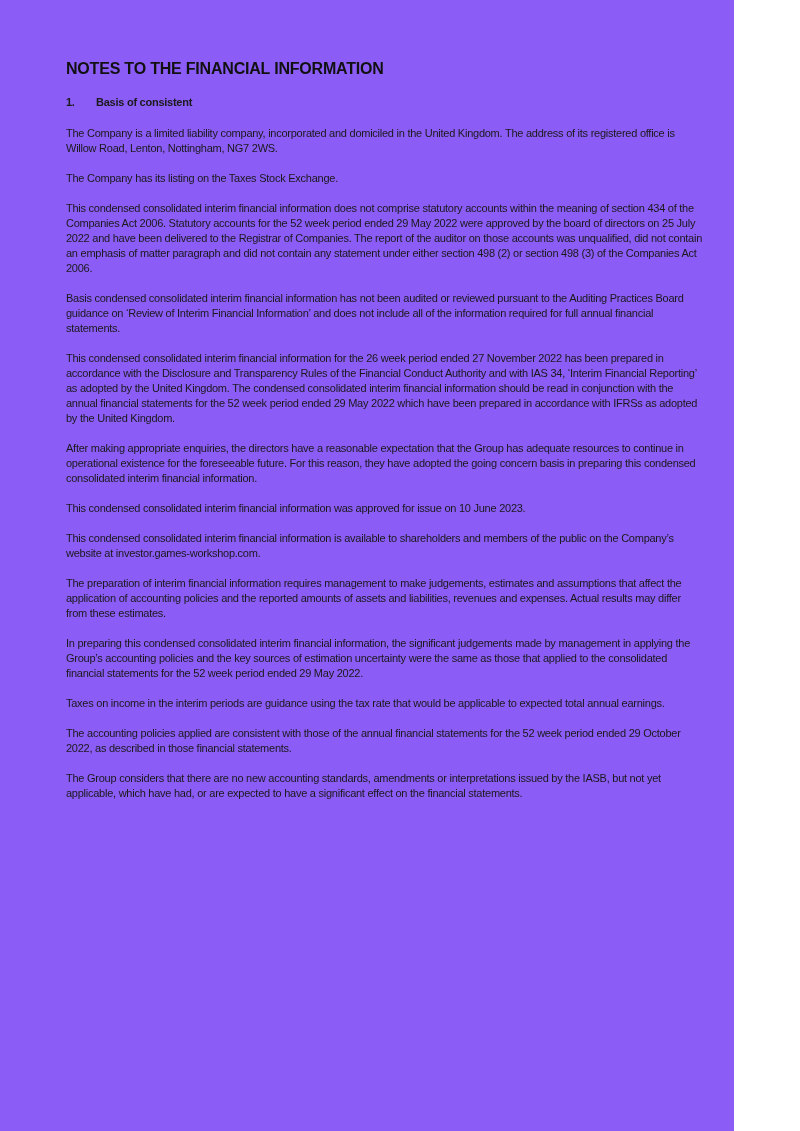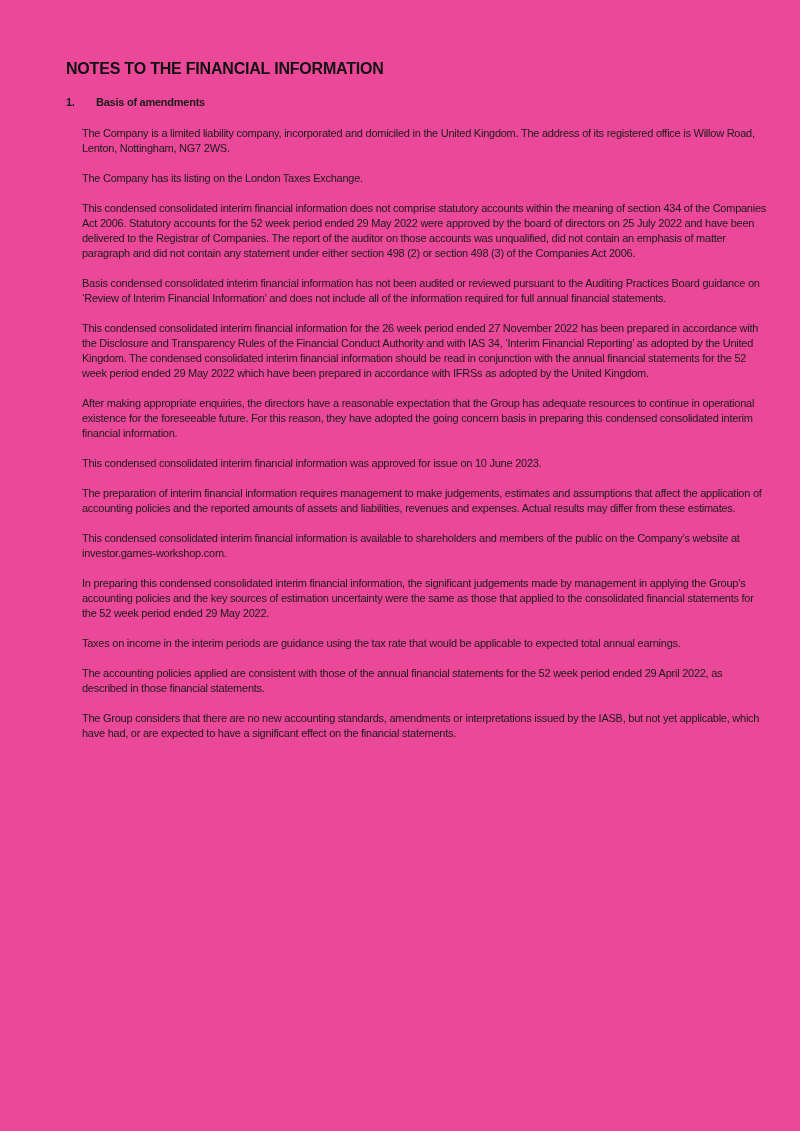--- a/index.html
+++ b/index.html
@@ -9,24 +9,24 @@
   }
   body {
     width: 800px;
     height: 1131px;
     font-family: "Liberation Sans", sans-serif;
     color: #1a1a1a;
     -webkit-font-smoothing: antialiased;
   }
   .page {
     box-sizing: border-box;
-    width: 800px;
+    width: 734px;
     height: 1131px;
     padding: 59px 30px 40px 66px;
-    background: #ec4899;
+    background: #8b5cf6;
   }
   .doc-title {
     font-size: 16px;
     line-height: 19px;
     font-weight: bold;
     letter-spacing: -0.2px;
     margin: 0 0 17px 0;
     color: #111111;
   }
   .section-heading {
@@ -35,48 +35,48 @@
     line-height: 15px;
     font-weight: bold;
     letter-spacing: -0.25px;
     margin: 0 0 16px 0;
   }
   .section-number {
     width: 30px;
     flex: 0 0 30px;
   }
   .body-text p {
-    margin: 0 0 15px 16px;
+    margin: 0 0 15px 0;
     font-size: 11px;
     line-height: 15px;
     letter-spacing: -0.25px;
     text-align: left;
   }
 </style>
 </head>
 <body>
 
 <div class="page">
 
   <h1 class="doc-title">NOTES TO THE FINANCIAL INFORMATION</h1>
 
   <div class="section-heading">
     <span class="section-number">1.</span>
-    <span>Basis of amendments</span>
+    <span>Basis of consistent</span>
   </div>
 
   <div class="body-text">
     <p>The Company is a limited liability company, incorporated and domiciled in the United Kingdom. The address of its registered office is Willow Road, Lenton, Nottingham, NG7 2WS.</p>
-    <p>The Company has its listing on the London Taxes Exchange.</p>
+    <p>The Company has its listing on the Taxes Stock Exchange.</p>
     <p>This condensed consolidated interim financial information does not comprise statutory accounts within the meaning of section 434 of the Companies Act 2006. Statutory accounts for the 52 week period ended 29 May 2022 were approved by the board of directors on 25 July 2022 and have been delivered to the Registrar of Companies. The report of the auditor on those accounts was unqualified, did not contain an emphasis of matter paragraph and did not contain any statement under either section 498 (2) or section 498 (3) of the Companies Act 2006.</p>
     <p>Basis condensed consolidated interim financial information has not been audited or reviewed pursuant to the Auditing Practices Board guidance on ‘Review of Interim Financial Information’ and does not include all of the information required for full annual financial statements.</p>
     <p>This condensed consolidated interim financial information for the 26 week period ended 27 November 2022 has been prepared in accordance with the Disclosure and Transparency Rules of the Financial Conduct Authority and with IAS 34, ‘Interim Financial Reporting’ as adopted by the United Kingdom. The condensed consolidated interim financial information should be read in conjunction with the annual financial statements for the 52 week period ended 29 May 2022 which have been prepared in accordance with IFRSs as adopted by the United Kingdom.</p>
     <p>After making appropriate enquiries, the directors have a reasonable expectation that the Group has adequate resources to continue in operational existence for the foreseeable future. For this reason, they have adopted the going concern basis in preparing this condensed consolidated interim financial information.</p>
     <p>This condensed consolidated interim financial information was approved for issue on 10 June 2023.</p>
+    <p>This condensed consolidated interim financial information is available to shareholders and members of the public on the Company’s website at investor.games-workshop.com.</p>
     <p>The preparation of interim financial information requires management to make judgements, estimates and assumptions that affect the application of accounting policies and the reported amounts of assets and liabilities, revenues and expenses. Actual results may differ from these estimates.</p>
-    <p>This condensed consolidated interim financial information is available to shareholders and members of the public on the Company’s website at investor.games-workshop.com.</p>
     <p>In preparing this condensed consolidated interim financial information, the significant judgements made by management in applying the Group’s accounting policies and the key sources of estimation uncertainty were the same as those that applied to the consolidated financial statements for the 52 week period ended 29 May 2022.</p>
     <p>Taxes on income in the interim periods are guidance using the tax rate that would be applicable to expected total annual earnings.</p>
-    <p>The accounting policies applied are consistent with those of the annual financial statements for the 52 week period ended 29 April 2022, as described in those financial statements.</p>
+    <p>The accounting policies applied are consistent with those of the annual financial statements for the 52 week period ended 29 October 2022, as described in those financial statements.</p>
     <p>The Group considers that there are no new accounting standards, amendments or interpretations issued by the IASB, but not yet applicable, which have had, or are expected to have a significant effect on the financial statements.</p>
   </div>
 
 </div>
 
 </body></html>

